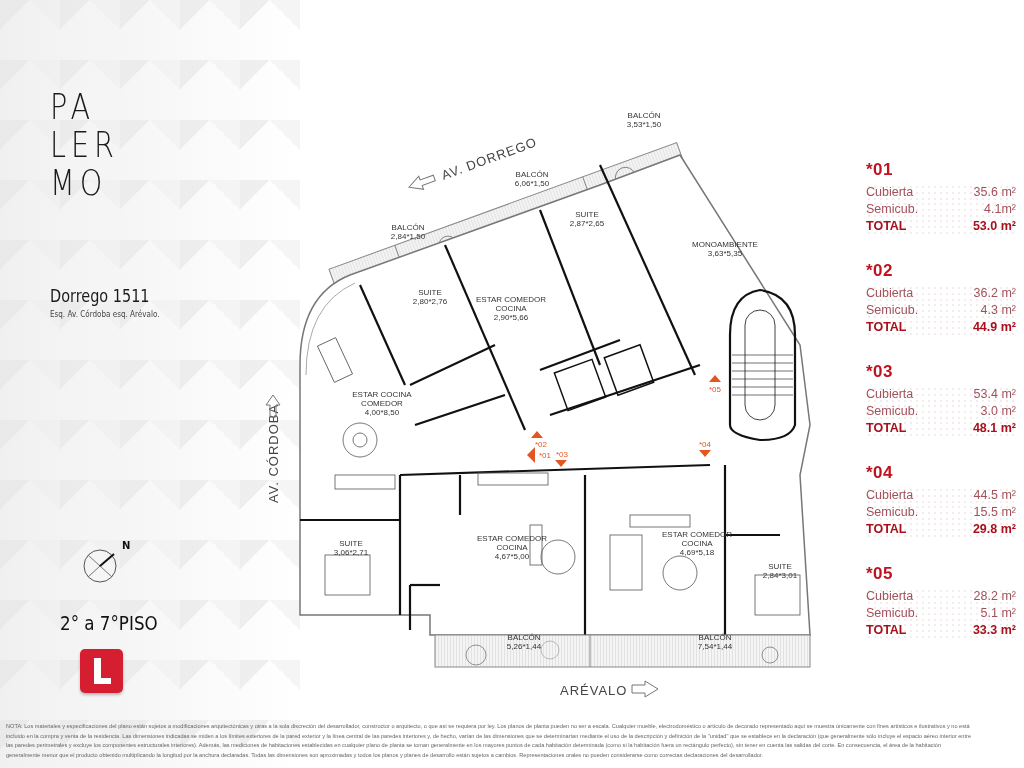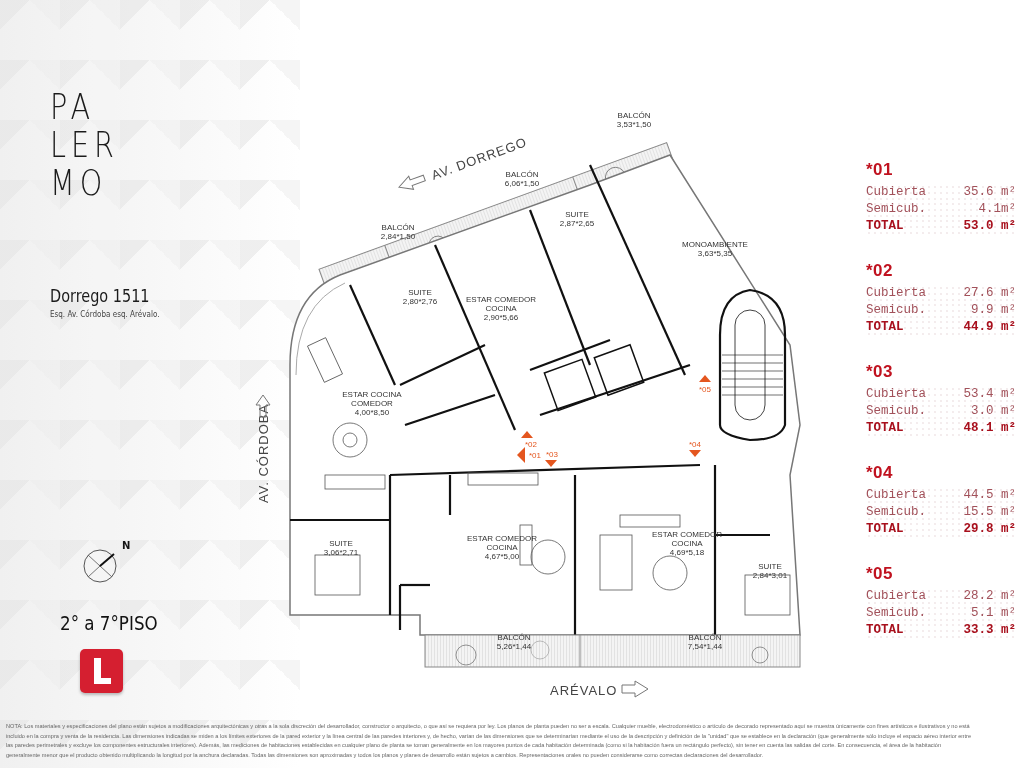--- a/index.html
+++ b/index.html
@@ -47,40 +47,40 @@
     position: absolute; left: 60px; top: 612px; font-size: 19px; color: #111;
     transform: scaleX(0.88); transform-origin: left top;
   }
   .logo {
     position: absolute; left: 80px; top: 649px; width: 43px; height: 44px;
     background: #d51f30; border-radius: 5px;
     box-shadow: 0 2px 3px rgba(0,0,0,0.25);
   }
   .logo svg { width: 100%; height: 100%; }
 
-  .plan { position: absolute; left: 230px; top: 95px; width: 600px; height: 610px; }
+  .plan { position: absolute; left: 240px; top: 95px; width: 600px; height: 610px; }
   .plan svg { width: 100%; height: 100%; }
   .room-label {
     font-family: "Liberation Sans", sans-serif; font-size: 8px; fill: #333; text-anchor: middle;
   }
   .street-label {
     font-family: "Liberation Sans", sans-serif; font-size: 13px; fill: #444; letter-spacing: 1px;
   }
   .unit-marker { font-family: "Liberation Sans", sans-serif; font-size: 8px; fill: #e4561f; text-anchor: middle; }
 
   .units {
     position: absolute; left: 866px; top: 160px; width: 150px;
   }
   .unit { margin-bottom: 26px; }
   .unit-code {
     font-family: "Liberation Sans", sans-serif; font-weight: bold;
     font-size: 17px; color: #c0121f; margin-bottom: 4px; letter-spacing: 0.5px;
   }
   .unit-row {
-    display: flex; justify-content: space-between; font-family: Liberation Mono, monospace;
+    display: flex; justify-content: space-between; font-family: Liberation Sans, sans-serif;
     font-size: 12.5px; color: #a2515a; line-height: 17px;
     background-image: radial-gradient(circle, #e6d6d8 0.6px, transparent 0.8px);
     background-size: 6px 6px;
   }
   .unit-row.total { color: #a8101d; font-weight: bold; justify-content: space-between; }
 
   .nota {
     position: absolute; left: 6px; top: 722px; width: 1020px;
     font-family: "Liberation Sans", sans-serif; font-size: 5.6px; line-height: 9.5px; color: #666;
     white-space: nowrap; overflow: hidden;
@@ -274,25 +274,25 @@
       </div>
     <div class="unit-row total">
         <span>TOTAL</span>
         <span>53.0 m²</span>
       </div>
   </div>
   <div class="unit">
     <div class="unit-code">*02</div>
     <div class="unit-row">
         <span>Cubierta</span>
-        <span>27.6 m²</span>
-      </div>
-    <div class="unit-row">
-        <span>Semicub.</span>
-        <span>9.9 m²</span>
+        <span>36.2 m²</span>
+      </div>
+    <div class="unit-row">
+        <span>Semicub.</span>
+        <span>4.3 m²</span>
       </div>
     <div class="unit-row total">
         <span>TOTAL</span>
         <span>44.9 m²</span>
       </div>
   </div>
   <div class="unit">
     <div class="unit-code">*03</div>
     <div class="unit-row">
         <span>Cubierta</span>

